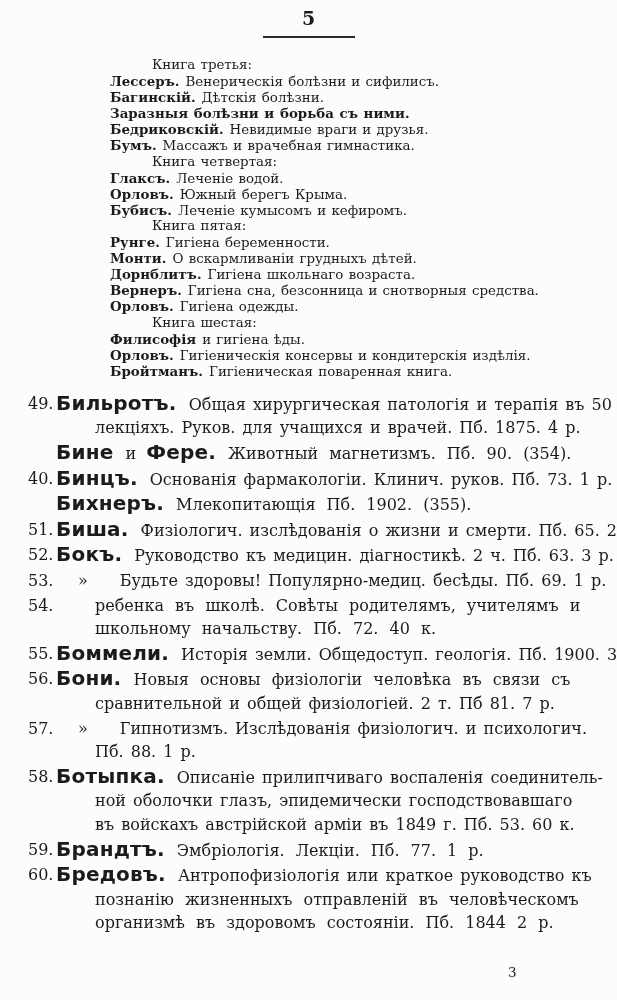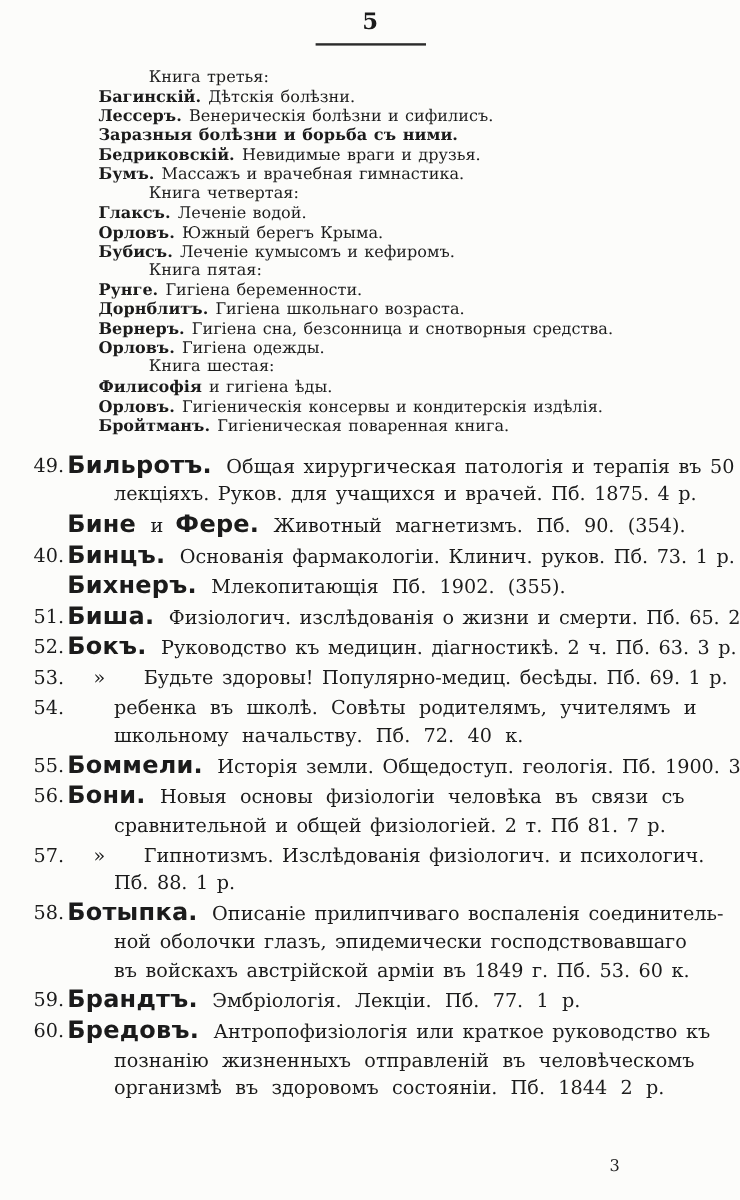--- a/index.html
+++ b/index.html
@@ -7,21 +7,21 @@
     width:617px;height:1000px;position:relative;overflow:hidden;
     background:#fcfcfa;color:#1b1b1b;
     font-family:"DejaVu Serif","Liberation Serif",serif;
     -webkit-font-smoothing:antialiased;
   }
   .page-head{padding-top:7px;text-align:center;}
   .folio{font-size:19px;font-weight:bold;line-height:22px;}
   .rule{width:92px;height:2px;background:#2b2b2b;margin:7px auto 0 auto;}
 
   
-  .toc{margin-top:19px;padding-left:82px;font-size:13.4px;line-height:16.1px;white-space:nowrap;word-spacing:1px;}
+  .toc{margin-top:19px;padding-left:110px;font-size:13.4px;line-height:16.1px;white-space:nowrap;word-spacing:1px;}
   .toc-line{height:16.1px;}
   .toc-heading{padding-left:42px;}
   .toc-bold{font-weight:bold;margin-right:6px;}
 
   
   .catalog{margin-top:13px;font-size:16px;line-height:23.6px;word-spacing:2px;}
   .entry{position:relative;padding-left:95px;margin-bottom:1px;white-space:nowrap;}
   .num{position:absolute;left:28px;top:0;}
   .line{display:block;}
   .line.first{text-indent:-39px;}
@@ -43,31 +43,32 @@
 
 <div class="page">
 
   <div class="page-head">
     <div class="folio">5</div>
     <div class="rule"></div>
   </div>
 
   <div class="toc">
     <div class="toc-line toc-heading"><span>Книга третья:</span></div>
+    <div class="toc-line"><span class="toc-bold">Лессеръ.</span><span>Венерическія болѣзни и сифилисъ.</span></div>
     <div class="toc-line"><span class="toc-bold">Багинскій.</span><span>Дѣтскія болѣзни.</span></div>
-    <div class="toc-line"><span class="toc-bold">Лессеръ.</span><span>Венерическія болѣзни и сифилисъ.</span></div>
     <div class="toc-line"><span class="toc-bold">Заразныя болѣзни и борьба съ ними.</span><span></span></div>
     <div class="toc-line"><span class="toc-bold">Бедриковскій.</span><span>Невидимые враги и друзья.</span></div>
     <div class="toc-line"><span class="toc-bold">Бумъ.</span><span>Массажъ и врачебная гимнастика.</span></div>
     <div class="toc-line toc-heading"><span>Книга четвертая:</span></div>
     <div class="toc-line"><span class="toc-bold">Глаксъ.</span><span>Леченіе водой.</span></div>
     <div class="toc-line"><span class="toc-bold">Орловъ.</span><span>Южный берегъ Крыма.</span></div>
     <div class="toc-line"><span class="toc-bold">Бубисъ.</span><span>Леченіе кумысомъ и кефиромъ.</span></div>
     <div class="toc-line toc-heading"><span>Книга пятая:</span></div>
     <div class="toc-line"><span class="toc-bold">Рунге.</span><span>Гигіена беременности.</span></div>
+    <div class="toc-line"><span class="toc-bold">Монти.</span><span>О вскармливаніи грудныхъ дѣтей.</span></div>
     <div class="toc-line"><span class="toc-bold">Дорнблитъ.</span><span>Гигіена школьнаго возраста.</span></div>
     <div class="toc-line"><span class="toc-bold">Вернеръ.</span><span>Гигіена сна, безсонница и снотворныя средства.</span></div>
     <div class="toc-line"><span class="toc-bold">Орловъ.</span><span>Гигіена одежды.</span></div>
     <div class="toc-line toc-heading"><span>Книга шестая:</span></div>
     <div class="toc-line"><span class="toc-bold">Филисофія</span><span>и гигіена ѣды.</span></div>
     <div class="toc-line"><span class="toc-bold">Орловъ.</span><span>Гигіеническія консервы и кондитерскія издѣлія.</span></div>
     <div class="toc-line"><span class="toc-bold">Бройтманъ.</span><span>Гигіеническая поваренная книга.</span></div>
   </div>
 
   <div class="catalog">

